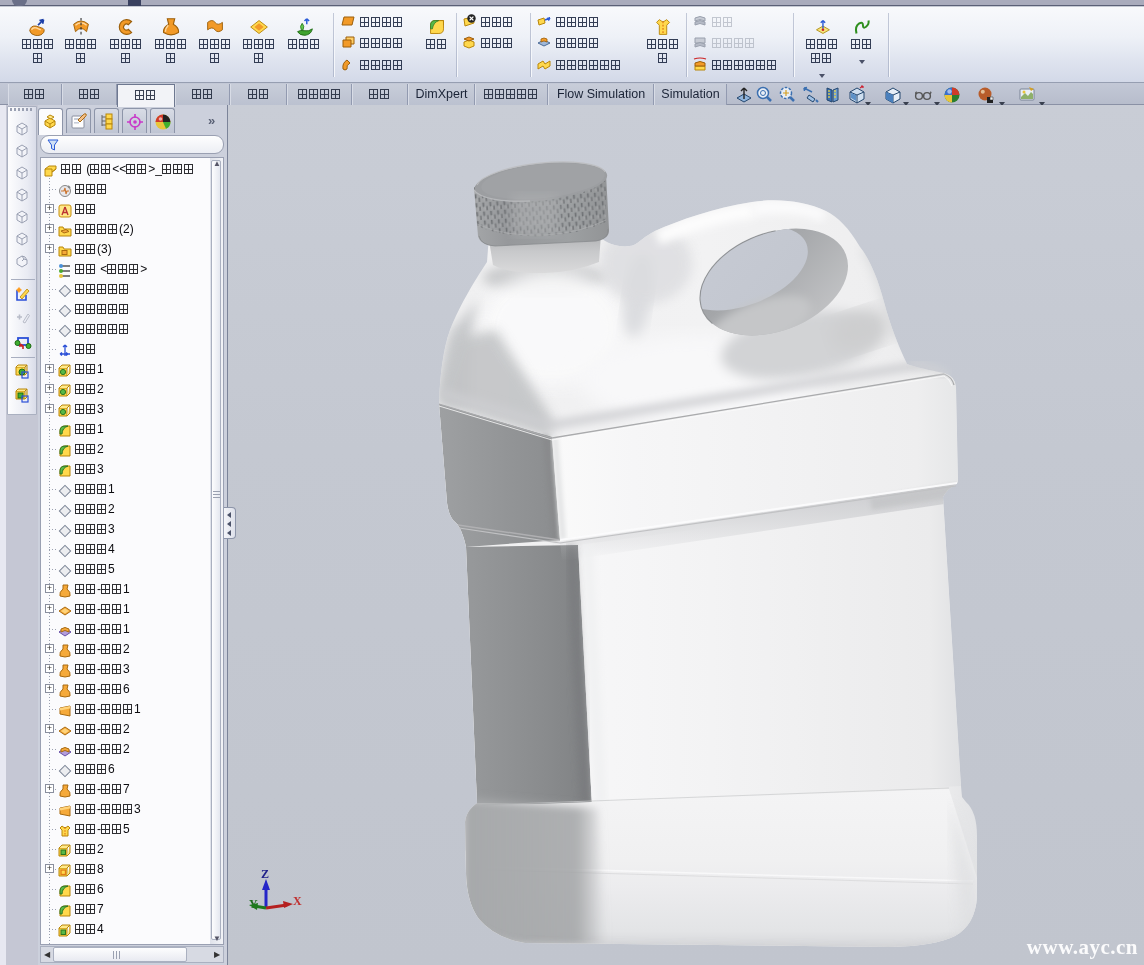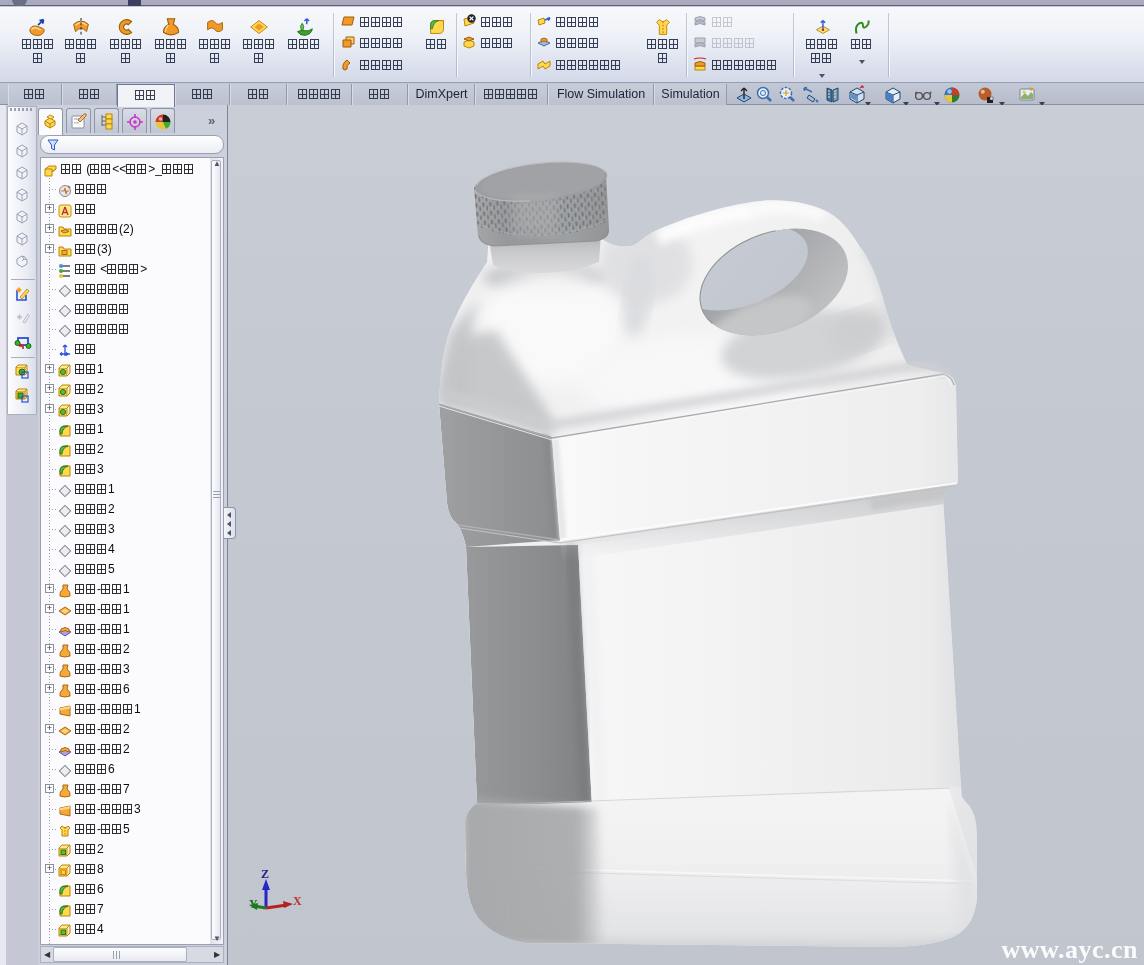--- a/index.html
+++ b/index.html
@@ -459,21 +459,21 @@
 <text x="261" y="878" font-family="Liberation Serif,serif" font-size="12" font-weight="bold" fill="#22228a">Z</text>
 <text x="249" y="908" font-family="Liberation Serif,serif" font-size="12" font-weight="bold" fill="#1d6b1d">Y</text>
 <text x="293" y="905" font-family="Liberation Serif,serif" font-size="12" font-weight="bold" fill="#c03030">X</text>
 <path d="M266,908 L266,888" stroke="#2525c8" stroke-width="3"></path>
 <path d="M266,879 L262,890 L270,890 Z" fill="#2525c8"></path>
 <path d="M266,908 L287,905" stroke="#b52020" stroke-width="3"></path>
 <path d="M293,904 L283,901 L284,908 Z" fill="#b52020"></path>
 <path d="M266,908 L254,906" stroke="#1e7a1e" stroke-width="3"></path>
 <path d="M249,905 L258,903 L257,910 Z" fill="#1e7a1e"></path>
 </svg>
-      <div class="abs" style="left:760px;top:830px;width:150px;text-align:right;font-family:'Liberation Serif',serif;font-weight:bold;font-size:26px;color:#fbfbfc;letter-spacing:0.5px">www.ayc.cn</div>
+      <div class="abs" style="left:760px;top:830px;width:150px;text-align:right;font-family:'Liberation Serif',serif;font-weight:bold;font-size:21px;color:#fbfbfc;letter-spacing:0.5px">www.ayc.cn</div>
     </div>
     <div id="dock"></div>
     <div id="lstrip">
       <div class="abs" style="left:2px;top:1px;width:24px;height:3px;background:repeating-linear-gradient(90deg,#9aa0b2 0 2px,transparent 2px 4px)"></div>
       <div class="abs" style="left:6px;top:14px"><svg width="16" height="16" viewBox="0 0 16 16" style="">
           <path d="M3,5 L8,2 L13,5 L13,11 L8,14 L3,11 Z" fill="#f2f3f8" stroke="#9aa0b2"></path>
           <path d="M3,5 L8,8 L13,5 M8,8 L8,14" fill="none" stroke="#9aa0b2"></path>
         </svg></div>
       <div class="abs" style="left:6px;top:36px"><svg width="16" height="16" viewBox="0 0 16 16" style="">
           <path d="M3,5 L8,2 L13,5 L13,11 L8,14 L3,11 Z" fill="#f2f3f8" stroke="#9aa0b2"></path>

